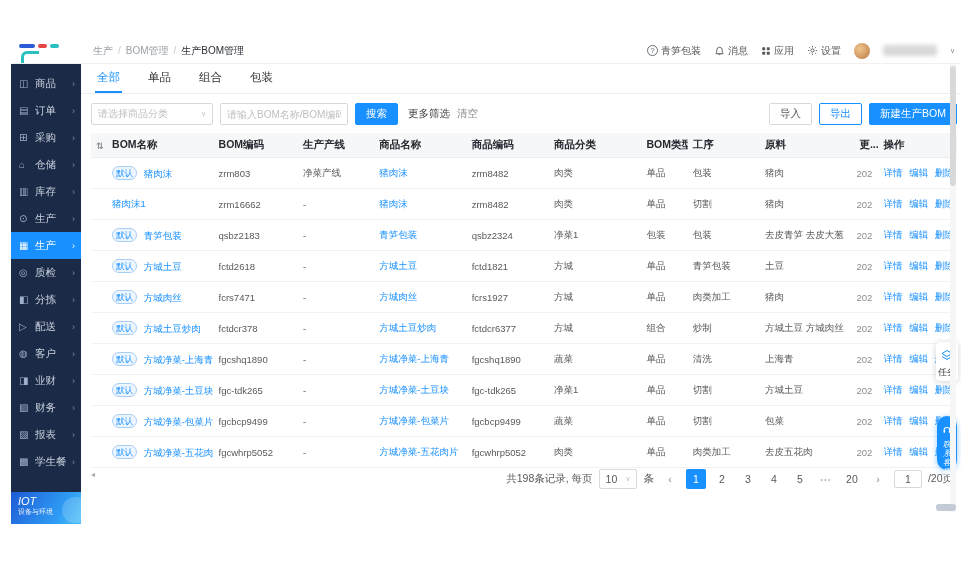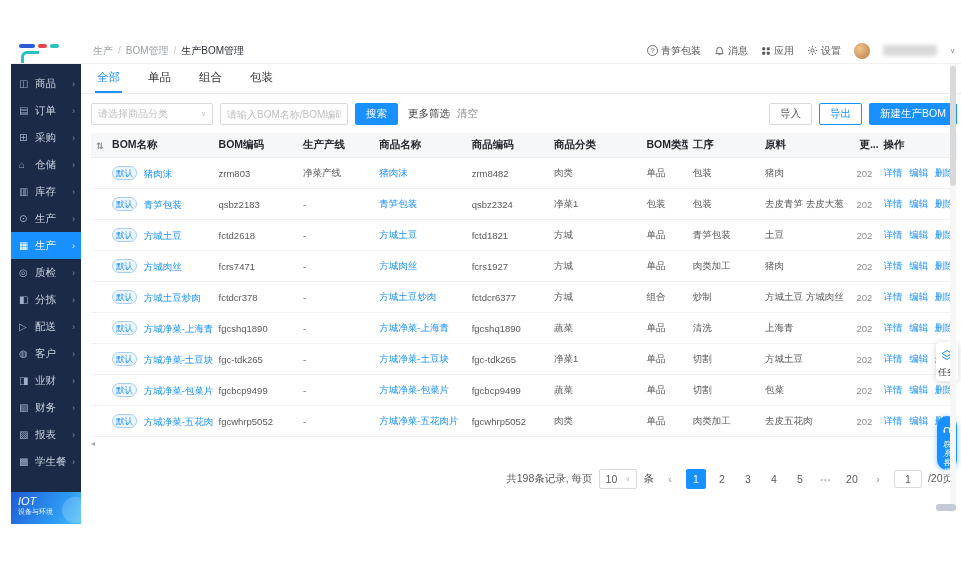--- a/index.html
+++ b/index.html
@@ -356,20 +356,43 @@
             <td>包装</td>
             <td>猪肉</td>
             <td class="updated">202</td>
             <td class="ops">
               <a>详情</a>
               <a>编辑</a>
               <a>删除</a>
             </td>
           </tr>
 
+          <tr>
+            <td></td>
+            <td>
+              
+              <a class="cell-link">猪肉沫1</a>
+            </td>
+            <td>zrm16662</td>
+            <td>-</td>
+            <td>
+              <a class="cell-link">猪肉沫</a>
+            </td>
+            <td>zrm8482</td>
+            <td>肉类</td>
+            <td>单品</td>
+            <td>切割</td>
+            <td>猪肉</td>
+            <td class="updated">202</td>
+            <td class="ops">
+              <a>详情</a>
+              <a>编辑</a>
+              <a>删除</a>
+            </td>
+          </tr>
 
           <tr>
             <td></td>
             <td>
               <span class="badge">默认</span>
               <a class="cell-link">青笋包装</a>
             </td>
             <td>qsbz2183</td>
             <td>-</td>
             <td>

